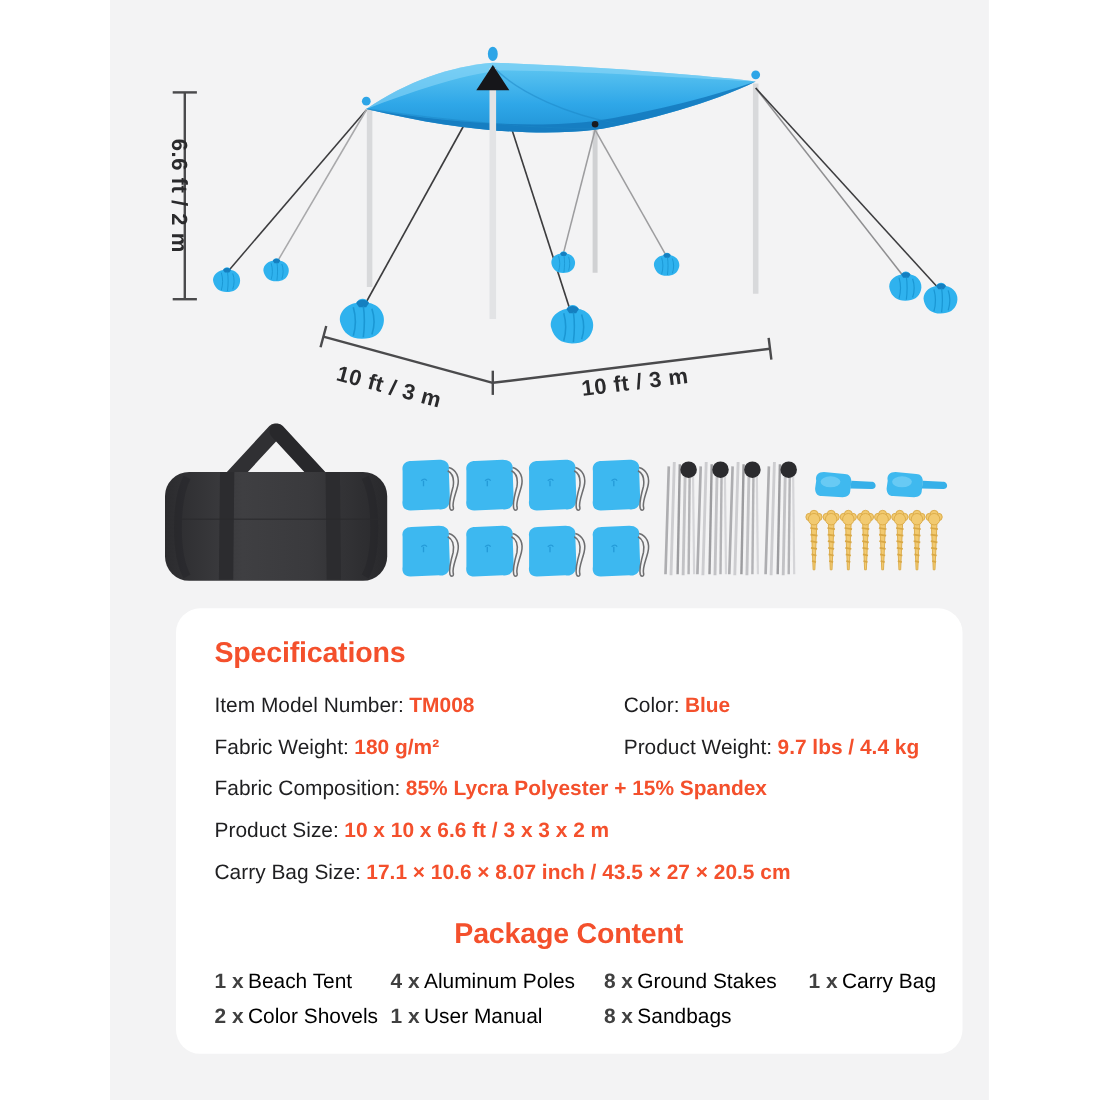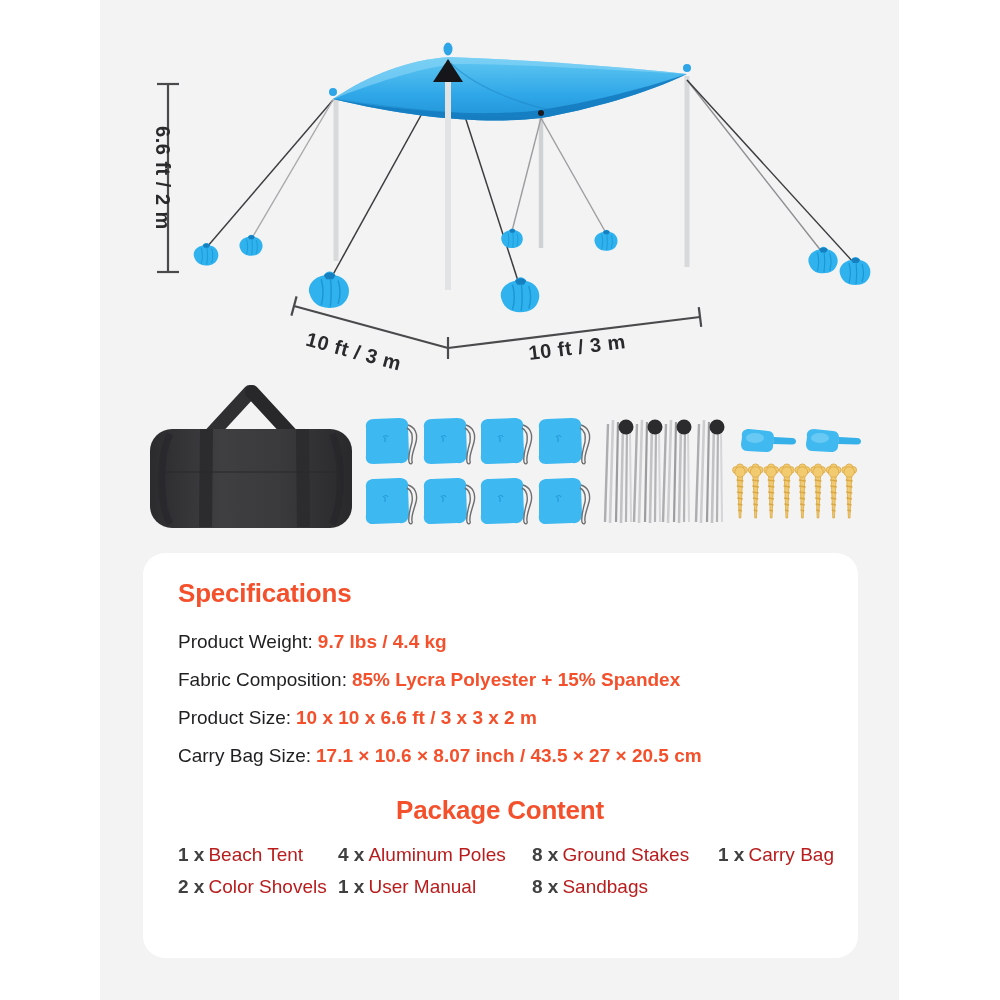--- a/index.html
+++ b/index.html
@@ -5,35 +5,35 @@
   html,body{margin:0;padding:0;}
   body{
     width:1000px;height:1000px;position:relative;overflow:hidden;
     background:#ffffff;
     font-family:"Liberation Sans", sans-serif;
   }
   .panel{position:absolute;left:100px;top:0;width:799px;height:1000px;background:#F3F3F4;}
   .scene{position:absolute;left:0;top:0;}
   .dimtext{font:700 20px "Liberation Sans", sans-serif;fill:#2A2A2C;letter-spacing:.5px;}
   .card{
-    position:absolute;left:143px;top:553px;width:715px;height:405px;
+    position:absolute;left:160px;top:553px;width:715px;height:405px;
     background:#ffffff;border-radius:22px;box-sizing:border-box;
     padding:25px 36px 0 35px;
   }
   .heading{margin:0;font-size:26px;line-height:30px;font-weight:800;color:#F4502C;letter-spacing:-.2px;}
   .spec-list{margin-top:6px;}
   .spec-row{display:grid;grid-template-columns:372px 1fr;}
   .spec{margin:0;padding-top:17px;font-size:19px;line-height:21px;color:#1F1F21;white-space:nowrap;}
   .spec .lbl{font-weight:400;color:#1F1F21;}
   .spec .val{font-weight:700;color:#F4502C;margin-left:5px;}
   .pkg-title{margin-top:29px;text-align:center;}
   .pkg-grid{display:grid;grid-template-columns:160px 194px 186px 1fr;margin-top:20px;row-gap:12px;}
   .pkg{margin:0;font-size:19px;line-height:20px;white-space:nowrap;}
   .pkg .qty{color:#404040;font-weight:700;}
-  .pkg .nm{color:#b91c1c;font-weight:400;margin-left:4px;}
+  .pkg .nm{color:#000000;font-weight:400;margin-left:4px;}
 </style>
 </head>
 <body>
 
 <div class="panel"></div>
 
 <svg class="scene" width="1000" height="553" viewBox="0 0 1000 553">
   <defs>
     <linearGradient id="gradCanopy" x1="0" y1="56" x2="0" y2="126" gradientUnits="userSpaceOnUse">
       <stop offset="0" stop-color="#63C9F2"></stop>
@@ -193,20 +193,31 @@
     <use href="#stakeG" transform="translate(849.2 472)"></use>
   </g>
 </svg>
 
 <div class="card">
   <h2 class="heading">Specifications</h2>
 
   <div class="spec-list">
     <div class="spec-row">
       <p class="spec">
+        <span class="lbl">Item Model Number:</span><span class="val">TM008</span>
+      </p>
+      <p class="spec">
+        <span class="lbl">Color:</span><span class="val">Blue</span>
+      </p>
+    </div>
+    <div class="spec-row">
+      <p class="spec">
+        <span class="lbl">Fabric Weight:</span><span class="val">180 g/m²</span>
+      </p>
+      <p class="spec">
         <span class="lbl">Product Weight:</span><span class="val">9.7 lbs / 4.4 kg</span>
       </p>
     </div>
     <p class="spec">
       <span class="lbl">Fabric Composition:</span><span class="val">85% Lycra Polyester + 15% Spandex</span>
     </p>
     <p class="spec">
       <span class="lbl">Product Size:</span><span class="val">10 x 10 x 6.6 ft / 3 x 3 x 2 m</span>
     </p>
     <p class="spec">

